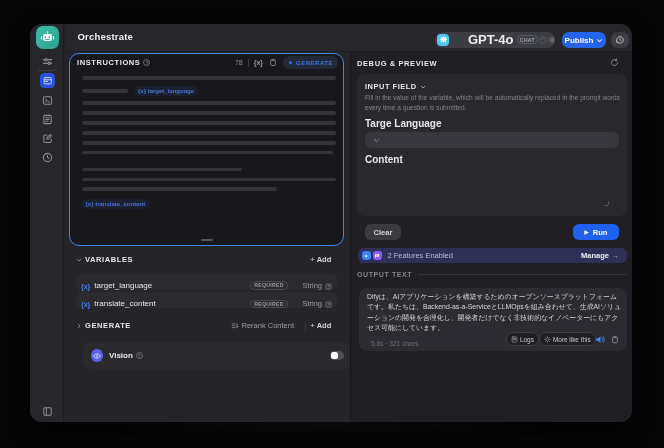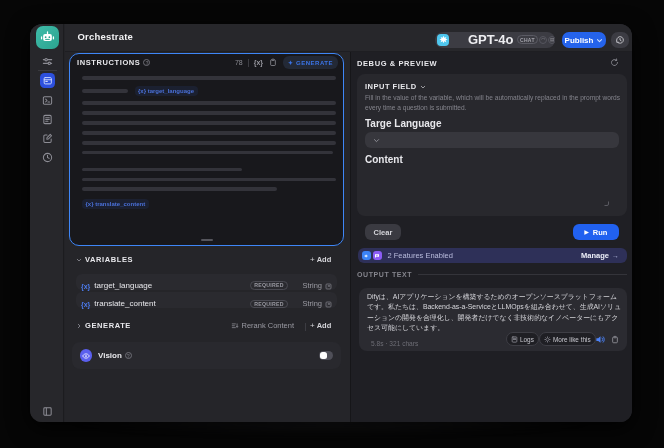--- a/index.html
+++ b/index.html
@@ -79,21 +79,21 @@
   .var-name { color:#e8e8ec; font-size:8px; margin-left:4px; }
   .var-spacer { flex:1; }
   .req-badge { height:8.5px; border:1px solid #4a4a52; border-radius:4.5px; color:#9a9aa2;
     font-size:5.2px; letter-spacing:.3px; display:flex; align-items:center; padding:0 3.5px; font-weight:bold; }
   .var-type { color:#9a9aa2; font-size:7.5px; margin:0 3px 0 14px; }
   .var-gear { color:#8a8a92; width:7px; height:7px; }
 
   #rerank-btn { position:absolute; display:flex; align-items:center; gap:3px; color:#9a9aa2; font-size:7.5px; }
   #rerank-btn svg { width:7.5px; height:7.5px; }
 
-  #vision-card { left:7px; top:290px; width:269px; height:27px; border-radius:8px; background:#29292e;
+  #vision-card { left:18px; top:290px; width:269px; height:27px; border-radius:8px; background:#29292e;
     display:flex; align-items:center; padding:0 8px 0 7.5px; }
   #vision-icon { width:12.5px; height:12.5px; border-radius:6px; background:#5b5fee; color:#fff;
     display:flex; align-items:center; justify-content:center; }
   #vision-icon svg { width:8px; height:8px; }
   #vision-label { font-size:8px; font-weight:bold; color:#e8e8ec; margin-left:6px; }
   #vision-spacer { flex:1; }
   #vision-toggle { width:14px; height:8.5px; border-radius:4.5px; background:#4f4f58; position:relative; }
   #vision-knob { position:absolute; left:1px; top:1px; width:6.5px; height:6.5px; border-radius:2.5px; background:#fff; }
 
   

